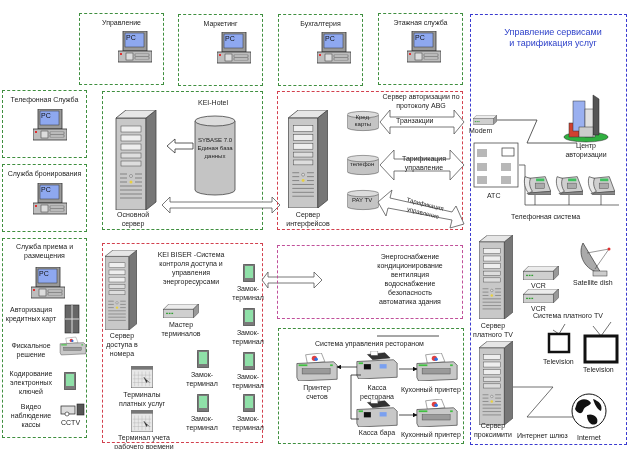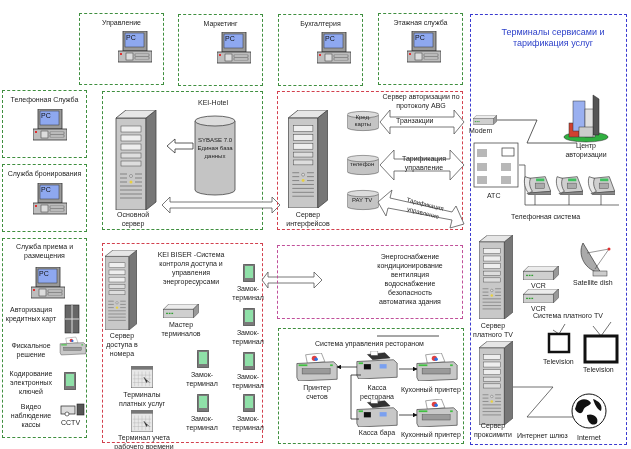--- a/index.html
+++ b/index.html
@@ -222,21 +222,21 @@
       <use href="#cyl"></use>
     </svg>
   <div class="lbl" style="left:74px;top:104px;font-size:6px;">PAY TV</div>
   <svg class="ico" style="left:100px;top:98px" width="86" height="38">
     <polygon points="0,12 14,0 12,8 74,22 78,16 86,34 72,38 74,30 10,18 8,26" fill="#fff" stroke="#555" stroke-width="0.8"></polygon>
   </svg>
   <div class="lbl ml" style="left:118px;width:56px;top:108px;transform:rotate(14deg);font-size:6px;">Тарификация управление</div>
 </div>
 
 <div class="box b" style="left:470px;top:14px;width:157px;height:431px;">
-  <div class="title-blue" style="left:30px;width:104px;top:12px;">Терминалы сервисами и тарификация услуг</div>
+  <div class="title-blue" style="left:30px;width:104px;top:12px;">Управление сервисами и тарификация услуг</div>
   <svg class="ico" style="left:2px;top:100px" width="24" height="10">
       <use href="#boxdev"></use>
     </svg>
   <div class="lbl" style="left:-2px;top:111px;">Modem</div>
   <svg class="ico" style="left:26px;top:100px" width="80" height="40">
     <polyline points="0,5 40,5 30,28 80,28" fill="none" stroke="#333" stroke-width="0.8"></polyline>
   </svg>
   <svg class="ico" style="left:92px;top:80px" width="46" height="48">
     <ellipse cx="23" cy="42" rx="22" ry="5" fill="#30b040" stroke="#222" stroke-width="0.5"></ellipse>
     <rect x="6" y="28" width="10" height="14" fill="#d04030" stroke="#333" stroke-width="0.5"></rect>

